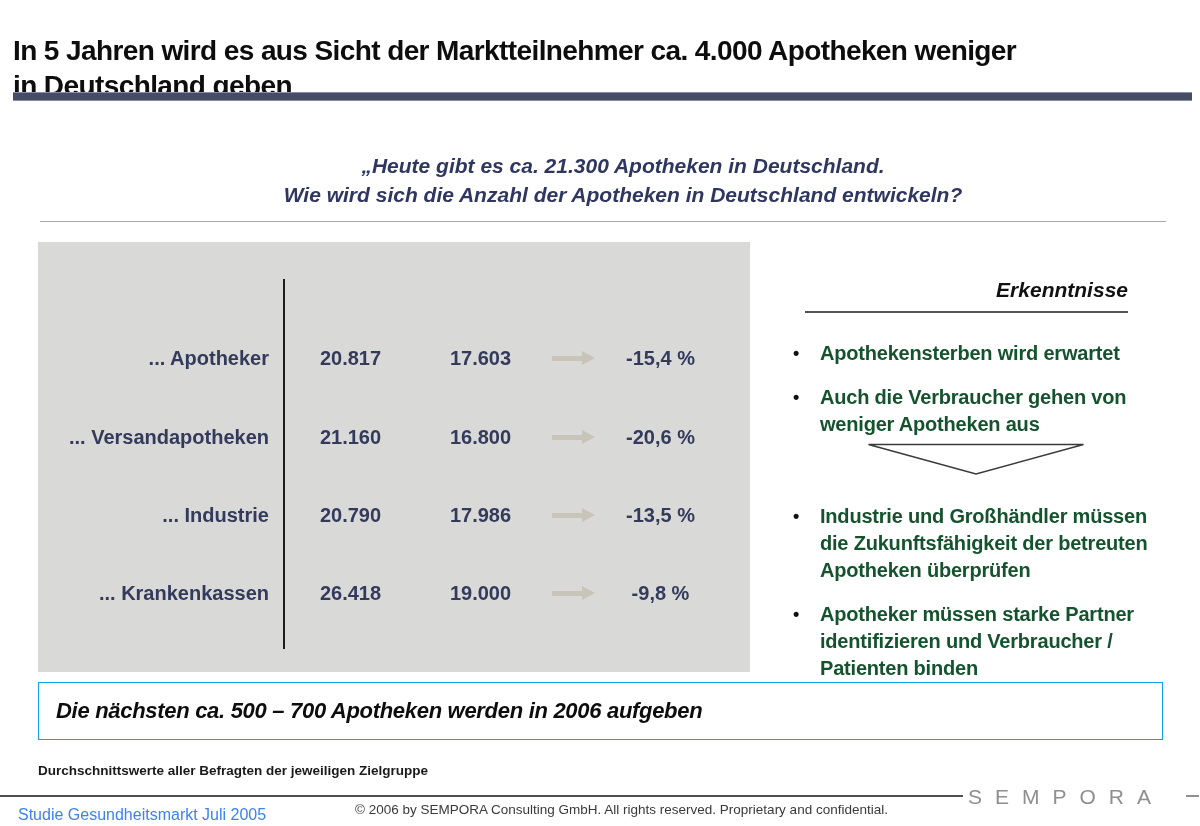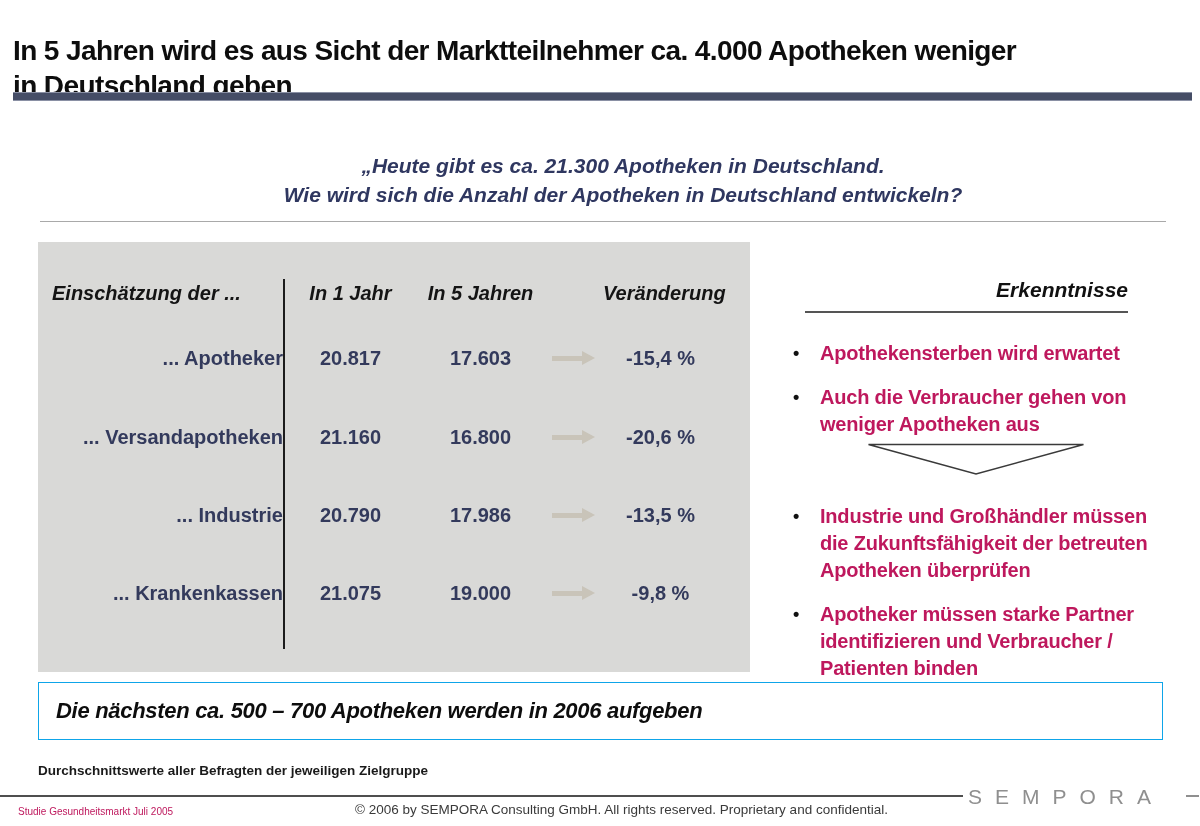--- a/index.html
+++ b/index.html
@@ -23,53 +23,53 @@
   
   .table-box{position:absolute;left:38px;top:242px;width:712px;height:430px;background:#d9d9d7;}
   .tb-divider{position:absolute;left:245px;top:37px;width:2px;height:370px;background:#1c1c1c;}
   .tb-grid{display:grid;grid-template-columns:245px 135px 125px 60px 115px;align-items:center;}
   .tb-header{position:absolute;left:0;top:36px;width:712px;height:30px;
              font-style:italic;font-weight:bold;font-size:20px;color:#141414;}
   .tb-header .h-label{text-align:left;padding-left:14px;}
   .tb-header .h-col{text-align:center;white-space:nowrap;}
   .tb-row{position:absolute;left:0;width:712px;height:30px;
           font-weight:bold;font-size:20px;color:#333a5c;}
-  .tb-row .c-label{text-align:right;white-space:nowrap;}
+  .tb-row .c-label{text-align:right;padding-right:14px;white-space:nowrap;}
   .tb-row .c-num{text-align:center;}
   .tb-row .c-arrow{display:flex;justify-content:center;align-items:center;}
   .row-0{top:101px;} .row-1{top:180px;} .row-2{top:258px;} .row-3{top:336px;}
 
   .arrow{width:30px;height:5px;background:#c9c4b9;position:relative;margin-right:12px;}
   .arrow::after{content:"";position:absolute;right:-13px;top:-5px;width:0;height:0;
                 border-left:13px solid #c9c4b9;border-top:7px solid transparent;
                 border-bottom:7px solid transparent;}
 
   
   .insights{position:absolute;left:785px;top:278px;width:400px;height:400px;}
   .ins-title{position:absolute;left:20px;top:0;width:323px;text-align:right;
              font-style:italic;font-weight:bold;font-size:21px;color:#111;}
   .ins-rule{position:absolute;left:20px;top:33px;width:323px;height:2px;background:#555;}
   .ins-list{list-style:none;margin:0;padding:0;position:absolute;left:0;width:385px;}
   .list-top{top:62px;}
   .list-bottom{top:225px;}
   .ins-list li{position:relative;padding-left:35px;font-weight:bold;font-size:20px;
-               line-height:27px;color:#be185d;margin-bottom:17px;letter-spacing:-0.2px;}
+               line-height:27px;color:#14532d;margin-bottom:17px;letter-spacing:-0.2px;}
   .ins-list li::before{content:"\2022";position:absolute;left:8px;top:0;font-size:18px;color:#111;}
   .ins-triangle{position:absolute;left:82px;top:165px;}
 
   
   .callout{position:absolute;left:38px;top:682px;width:1123px;height:56px;background:#fff;
            border:1px solid #0ea5e9;display:flex;align-items:center;}
   .callout-text{padding-left:17px;font-size:22px;font-weight:bold;font-style:italic;
                 color:#0d0d0d;letter-spacing:-0.3px;white-space:nowrap;}
 
   
   .footnote{position:absolute;left:18px;top:763px;font-size:13.5px;font-weight:bold;color:#1a1a1a;padding-left:20px;}
   .footer-rule{position:absolute;left:0;top:795px;width:963px;height:2px;background:#4f4f4f;}
-  .footer-left{position:absolute;left:18px;top:806px;font-size:10px;color:#be185d;}
+  .footer-left{position:absolute;left:18px;top:806px;font-size:16px;color:#3b82f6;}
   .footer-center{position:absolute;left:355px;top:802px;font-size:13.5px;color:#3a3a3a;white-space:nowrap;}
   .logo{position:absolute;left:968px;top:785px;font-size:21px;color:#8f8f8f;
         letter-spacing:13px;font-weight:normal;white-space:nowrap;}
   .logo-dash{position:absolute;left:1186px;top:795px;width:13px;height:2px;background:#8f8f8f;}
 </style>
 </head>
 <body>
 
 <div class="slide">
 
@@ -81,27 +81,20 @@
 
   <div class="quote">
     <div>„Heute gibt es ca. 21.300 Apotheken in Deutschland.</div>
     <div>Wie wird sich die Anzahl der Apotheken in Deutschland entwickeln?</div>
   </div>
   <div class="quote-rule"></div>
 
   <section class="table-box">
     <div class="tb-divider"></div>
 
-    <div class="tb-header tb-grid">
-      <div class="h-label">Einschätzung der ...</div>
-      <div class="h-col">In 1 Jahr</div>
-      <div class="h-col">In 5 Jahren</div>
-      <div class="h-col"></div>
-      <div class="h-col">Veränderung</div>
-    </div>
 
     <div class="tb-row tb-grid row-0">
       <div class="c-label">... Apotheker</div>
       <div class="c-num">20.817</div>
       <div class="c-num">17.603</div>
       <div class="c-arrow">
           <span class="arrow"></span>
         </div>
       <div class="c-num">-15,4 %</div>
     </div>
@@ -121,21 +114,21 @@
       <div class="c-num">20.790</div>
       <div class="c-num">17.986</div>
       <div class="c-arrow">
           <span class="arrow"></span>
         </div>
       <div class="c-num">-13,5 %</div>
     </div>
 
     <div class="tb-row tb-grid row-3">
       <div class="c-label">... Krankenkassen</div>
-      <div class="c-num">21.075</div>
+      <div class="c-num">26.418</div>
       <div class="c-num">19.000</div>
       <div class="c-arrow">
           <span class="arrow"></span>
         </div>
       <div class="c-num">-9,8 %</div>
     </div>
   </section>
 
   <aside class="insights">
     <div class="ins-title">Erkenntnisse</div>

